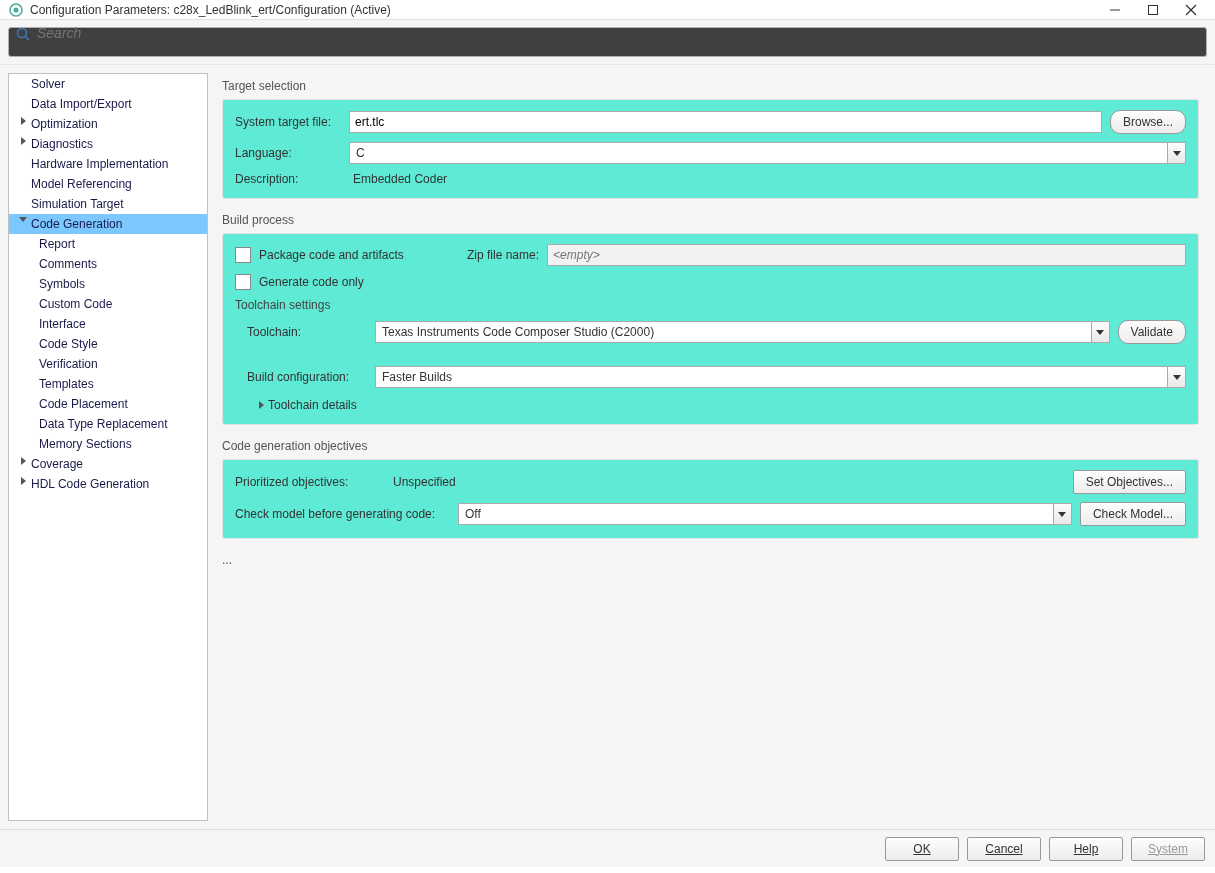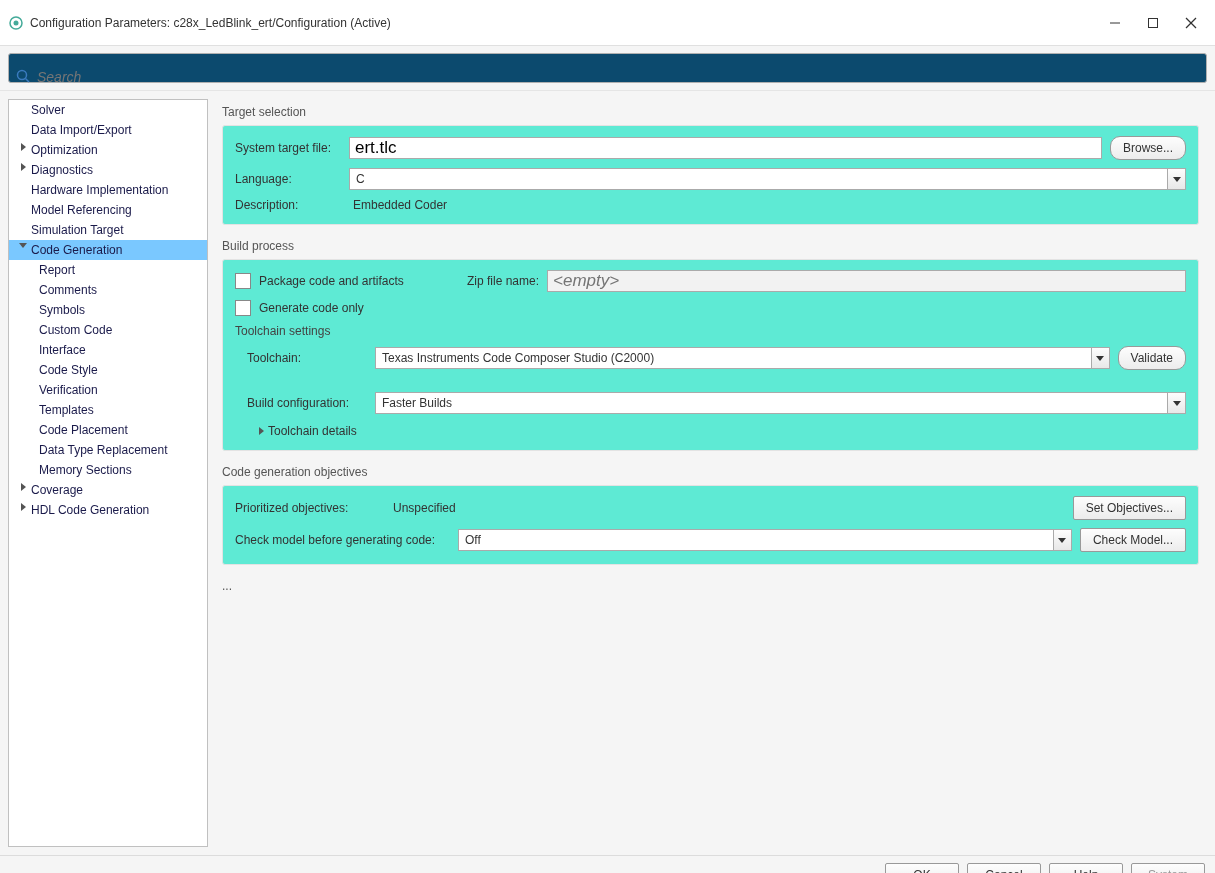--- a/index.html
+++ b/index.html
@@ -5,46 +5,46 @@
   * { box-sizing: border-box; }
   body {
     margin: 0;
     font-family: "Segoe UI", Arial, sans-serif;
     font-size: 12px;
     color: #333;
     background: #fff;
     overflow: hidden;
   }
   .titlebar {
-    height: 46px;
+    height: 20px;
     display: flex;
     align-items: center;
     padding: 0 8px;
     border-bottom: 1px solid #e0e0e0;
   }
   .titlebar .icon {
     width: 16px; height: 16px; margin-right: 6px;
     display: flex; align-items: center; justify-content: center;
   }
   .titlebar .title { flex: 1; font-size: 12px; color: #333; }
   .win-controls { display: flex; gap: 18px; padding-right: 6px; }
   .win-btn { width: 20px; height: 20px; display: flex; align-items: center; justify-content: center; cursor: default; }
   
   .topstrip {
     background: #f5f5f5;
     border-bottom: 1px solid #e5e5e5;
     padding: 7px 8px;
   }
   .search-wrap {
-    background: #0c4a6e;
+    background: #404040;
     border: 1px solid #b0b0b0;
     border-radius: 3px;
     height: 26px;
     display: flex;
-    align-items: flex-start;
+    align-items: flex-end;
     padding: 14px 6px;
   }
   .search-wrap svg { flex: 0 0 auto; margin-right: 4px; }
   .search-wrap input {
     border: none; outline: none; flex: 1; font-size: 14px;
     font-style: italic; color: #999; background: transparent;
   }
   
   .body {
     display: flex;
@@ -86,21 +86,21 @@
     margin-bottom: 14px;
     background: #5eead4;
   }
   .row { display: flex; align-items: center; margin-bottom: 8px; gap: 8px; }
   .row:last-child { margin-bottom: 0; }
   .label { width: 106px; flex: 0 0 auto; color: #333; }
   .label-wide { width: 120px; flex: 0 0 auto; }
   .label-wider { width: 215px; flex: 0 0 auto; }
   input[type=text].field {
     flex: 1; height: 22px; border: 1px solid #aaa; padding: 0 5px;
-    font-size: 17px; background: #fff;
+    font-size: 12px; background: #fff;
   }
   input[type=text].field.disabled { background: #f2f2f2; color: #999; font-style: italic; }
   .select {
     flex: 1; height: 22px; border: 1px solid #aaa; display: flex;
     align-items: center; background: #fff; position: relative;
   }
   .select .sel-text { flex: 1; padding: 0 6px; }
   .select .sel-btn {
     width: 18px; height: 100%; border-left: 1px solid #aaa;
     background: linear-gradient(#fdfdfd,#e8e8e8);

